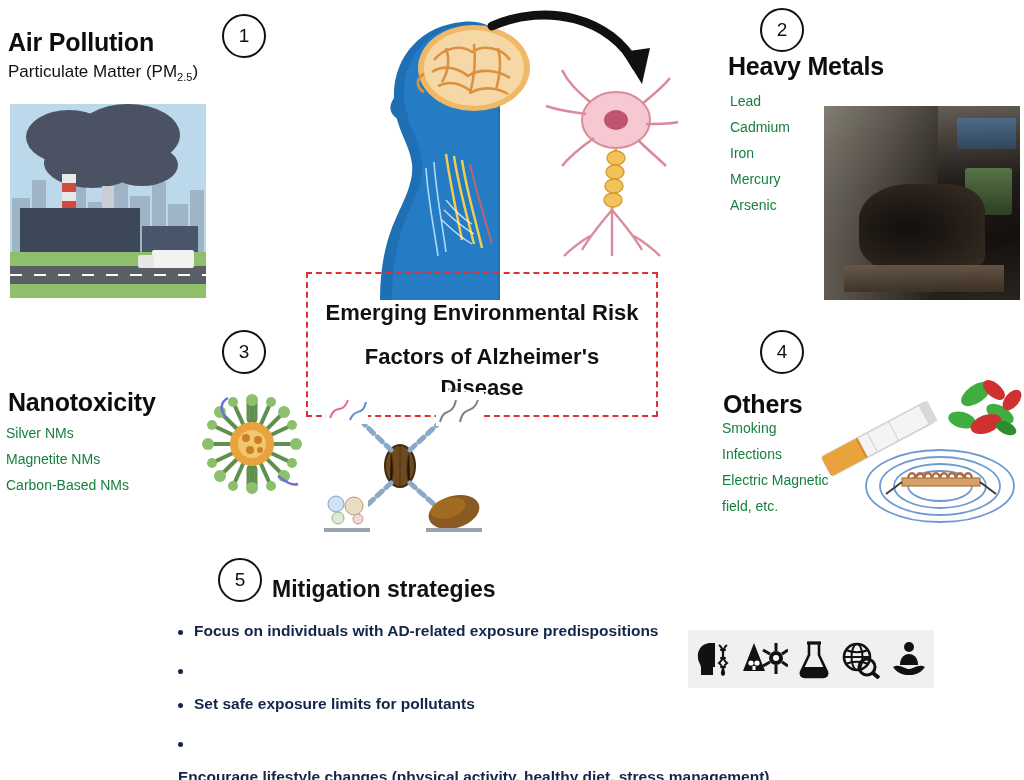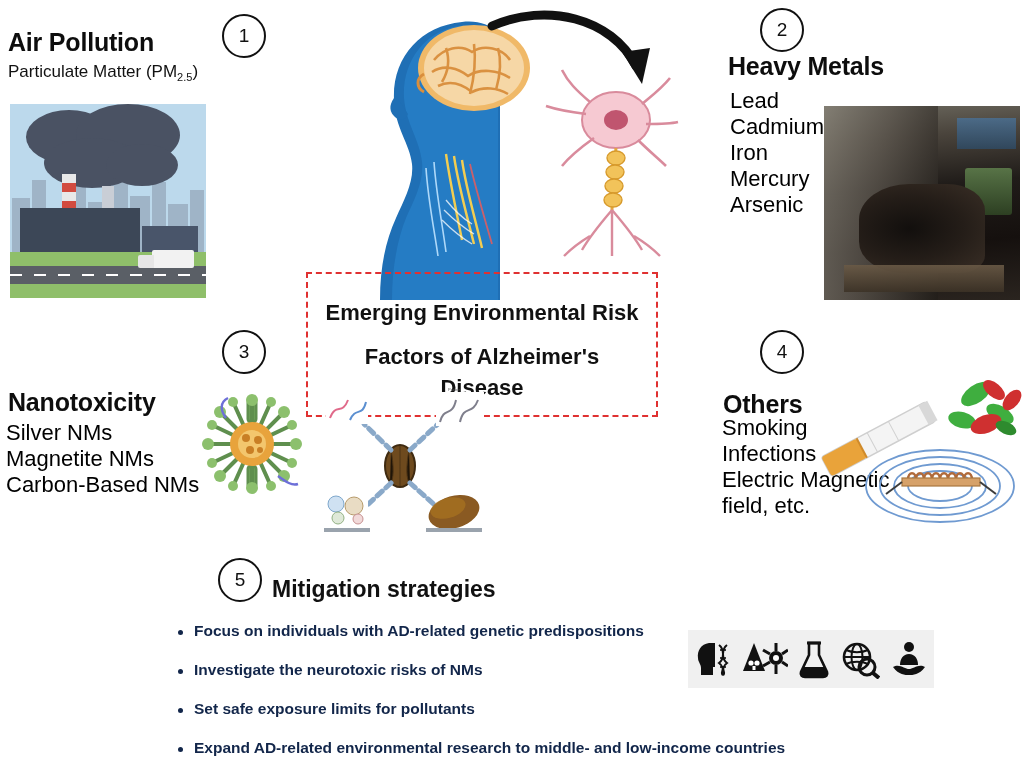--- a/index.html
+++ b/index.html
@@ -22,23 +22,23 @@
     font-weight: bold;
     font-size: 25px;
     letter-spacing: -0.2px;
     color: #0d0d0d;
   }
   .cat-sub {
     font-size: 17px;
     color: #111;
   }
   .item-list {
-    font-size: 22px;
+    font-size: 14px;
     line-height: 26px;
-    color: #000000;
+    color: #15803d;
   }
 
   
   .badge {
     width: 40px;
     height: 40px;
     border: 2.2px solid #111;
     border-radius: 50%;
     display: flex;
     align-items: center;
@@ -521,33 +521,31 @@
 
 <div class="abs" style="left:218px; top:558px;">
   <div class="badge">5</div>
 </div>
 
 <div class="abs mit-title" style="left:272px; top:576px;">Mitigation strategies</div>
 
 <div class="abs bullets" style="left:178px; top:622px; width:700px;">
   <div class="row">
     <div class="dot"></div>
-    <div>Focus on individuals with AD-related genetic predispositions</div>
+    <div>Focus on individuals with AD-related exposure predispositions</div>
   </div>
   <div class="row">
     <div class="dot"></div>
-    <div>Investigate the neurotoxic risks of NMs</div>
   </div>
   <div class="row">
     <div class="dot"></div>
     <div>Set safe exposure limits for pollutants</div>
   </div>
   <div class="row">
     <div class="dot"></div>
-    <div>Expand AD-related environmental research to middle- and low-income countries</div>
   </div>
   <div class="row">
 
     <div>Encourage lifestyle changes (physical activity, healthy diet, stress management)</div>
   </div>
 </div>
 
 <div class="abs" style="left:688px; top:630px;">
   <div class="icon-strip">
 

